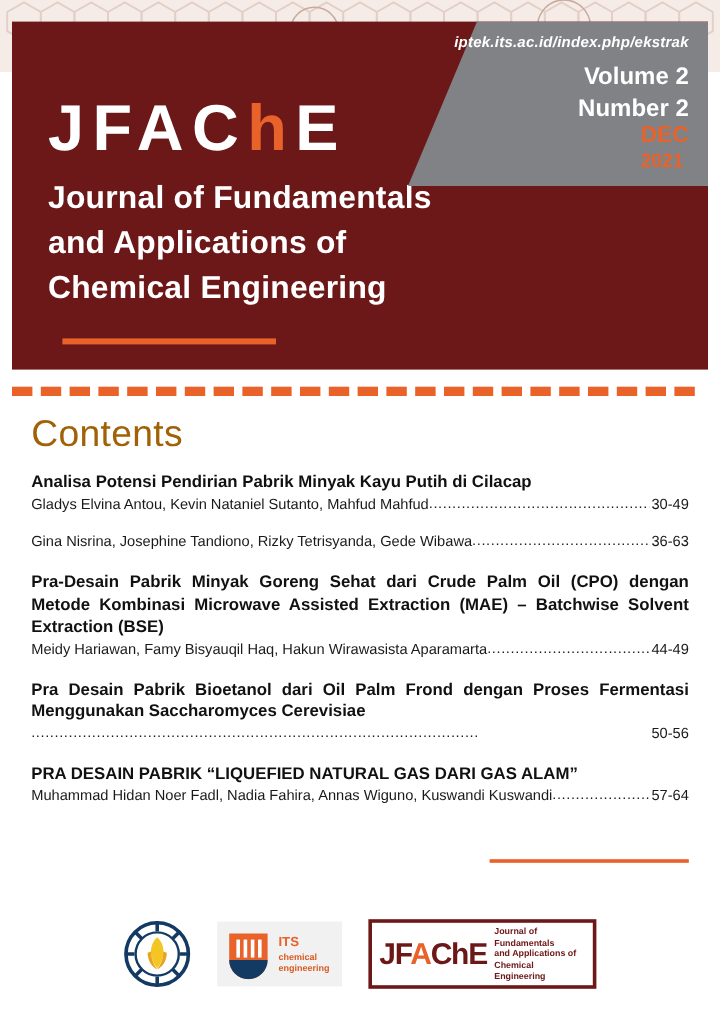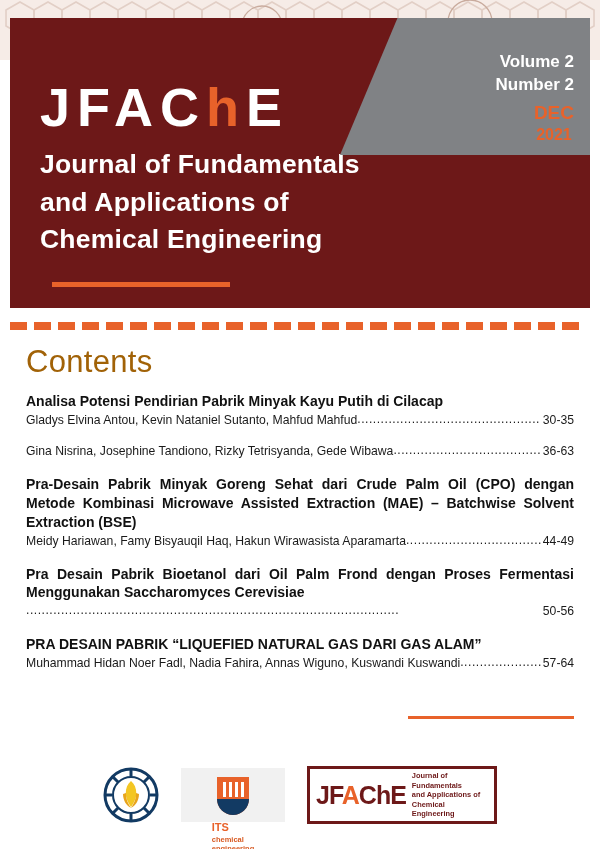--- a/index.html
+++ b/index.html
@@ -77,28 +77,28 @@
     font-size: 12.5px;
     font-style: italic;
     font-weight: bold;
     letter-spacing: .2px;
   }
   .flag-vol {
     position: absolute;
     top: 33px; right: 16px;
     text-align: right;
     color: #ffffff;
-    font-size: 17px;
+    font-size: 20px;
     font-weight: bold;
     line-height: 1.35;
   }
   .flag-date {
     position: absolute;
     top: 83px; right: 16px;
-    text-align: center;
+    text-align: left;
     color: #e8622a;
     font-size: 19px;
     font-weight: bold;
     line-height: 1.25;
   }
   .flag-date .yr { font-size: 16px; }
 
   
   .dashes {
     position: absolute;
@@ -171,21 +171,20 @@
     align-items: center;
     justify-content: center;
     gap: 22px;
   }
   .logo-its { width: 56px; height: 56px; }
   .logo-chem {
     width: 104px; height: 54px;
     background: #f1f1f1;
     display: flex; align-items: center; gap: 6px;
     padding: 5px 7px;
-    flex-direction: column;
   }
   .logo-chem .mark {
     width: 38px; height: 42px;
     position: relative;
   }
   .logo-chem .txt {
     font-size: 7.5px;
     color: #d85a22;
     font-weight: bold;
     line-height: 1.25;
@@ -278,20 +277,21 @@
     <div class="journal-title">
       <div>Journal of Fundamentals</div>
       <div>and Applications of</div>
       <div>Chemical Engineering</div>
     </div>
     <div class="title-rule"></div>
   </div>
 
   <div class="corner-flag">
     <div class="shape"></div>
+    <div class="flag-url">iptek.its.ac.id/index.php/ekstrak</div>
     <div class="flag-vol">
       <div>Volume 2</div>
       <div>Number 2</div>
     </div>
     <div class="flag-date">
       <div>DEC</div>
       <div class="yr">2021</div>
     </div>
   </div>
 
@@ -324,21 +324,21 @@
 
   <div class="contents-heading">Contents</div>
 
   <div class="toc">
 
     <div class="toc-item">
       <div class="toc-title">Analisa Potensi Pendirian Pabrik Minyak Kayu Putih di Cilacap</div>
       <div class="toc-line">
         <span class="toc-authors">Gladys Elvina Antou, Kevin Nataniel Sutanto, Mahfud Mahfud</span>
         <span class="toc-dots">................................................................................................</span>
-        <span class="toc-pages">30-35</span>
+        <span class="toc-pages">30-49</span>
       </div>
     </div>
 
     <div class="toc-item">
       <div class="toc-line">
         <span class="toc-authors">Gina Nisrina, Josephine Tandiono, Rizky Tetrisyanda, Gede Wibawa</span>
         <span class="toc-dots">................................................................................................</span>
         <span class="toc-pages">36-63</span>
       </div>
     </div>

